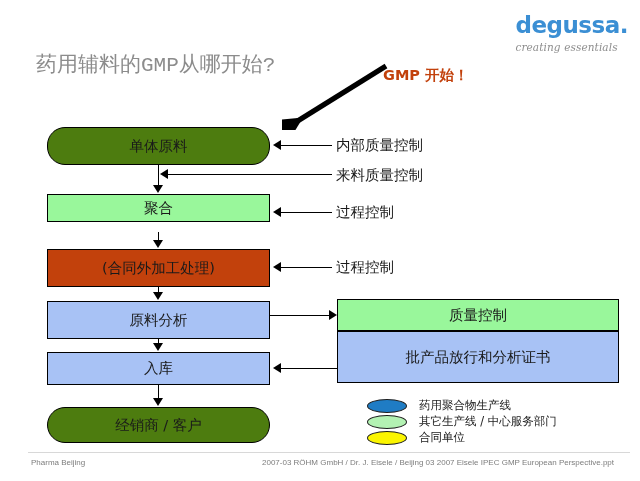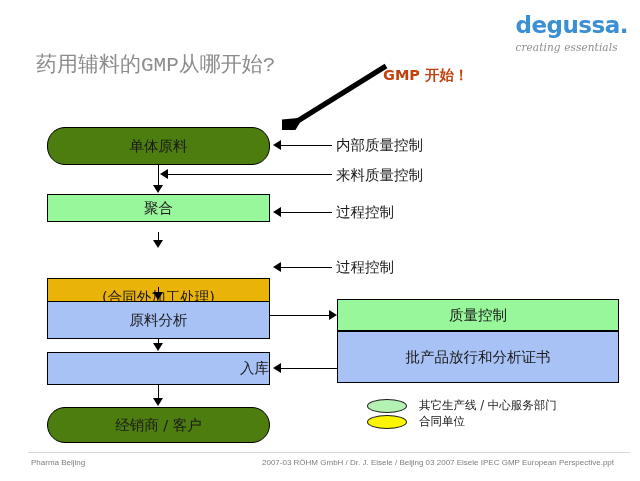--- a/index.html
+++ b/index.html
@@ -74,21 +74,21 @@
     display: flex;
     align-items: center;
     justify-content: center;
     font-family: "DejaVu Sans", sans-serif;
     font-size: 14.5px;
     color: #1a1a1a;
     white-space: nowrap;
   }
   .box.white  { background: #4d7c0f; border-radius: 18px; }
   .box.green  { background: #99f79b; }
-  .box.yellow { background: #eab308; margin-top: 29px; }
+  .box.yellow { background: #c2410c; }
   .box.blue   { background: #a8c2f5; }
 
   
   .vline {
     position: absolute;
     width: 0;
     border-left: 1.6px solid #000;
   }
   .hline {
     position: absolute;
@@ -221,21 +221,21 @@
   </div>
 
   <div class="box yellow" style="left:47px; top:249px; width:223px; height:38px;">
     <span>(合同外加工处理)</span>
   </div>
 
   <div class="box blue" style="left:47px; top:301px; width:223px; height:38px;">
     <span>原料分析</span>
   </div>
 
-  <div class="box blue" style="left:47px; top:352px; width:223px; height:33px;justify-content:flex-end;">
+  <div class="box blue" style="left:47px; top:352px; width:223px; height:33px;">
     <span>入库</span>
   </div>
 
   <div class="box white" style="left:47px; top:407px; width:223px; height:36px;">
     <span>经销商 / 客户</span>
   </div>
 
   <div class="vline" style="left:158px; top:165px; height:21px;"></div>
   <div class="arrow-down" style="left:153px; top:185px;"></div>
 
@@ -275,20 +275,24 @@
     <span>质量控制</span>
   </div>
 
   <div class="hline" style="left:270px; top:315px; width:60px;"></div>
   <div class="arrow-right" style="left:329px; top:310px;"></div>
 
   <div class="hline" style="left:281px; top:368px; width:57px;"></div>
   <div class="arrow-left" style="left:273px; top:363px;"></div>
 
   <div class="legend">
+    <div class="legend-row">
+      <span class="legend-swatch" style="background:#1f7cc4;"></span>
+      <span class="legend-text">药用聚合物生产线</span>
+    </div>
     <div class="legend-row">
       <span class="legend-swatch" style="background:#b3f2b3;"></span>
       <span class="legend-text">其它生产线 / 中心服务部门</span>
     </div>
     <div class="legend-row">
       <span class="legend-swatch" style="background:#fbf500;"></span>
       <span class="legend-text">合同单位</span>
     </div>
   </div>
 

